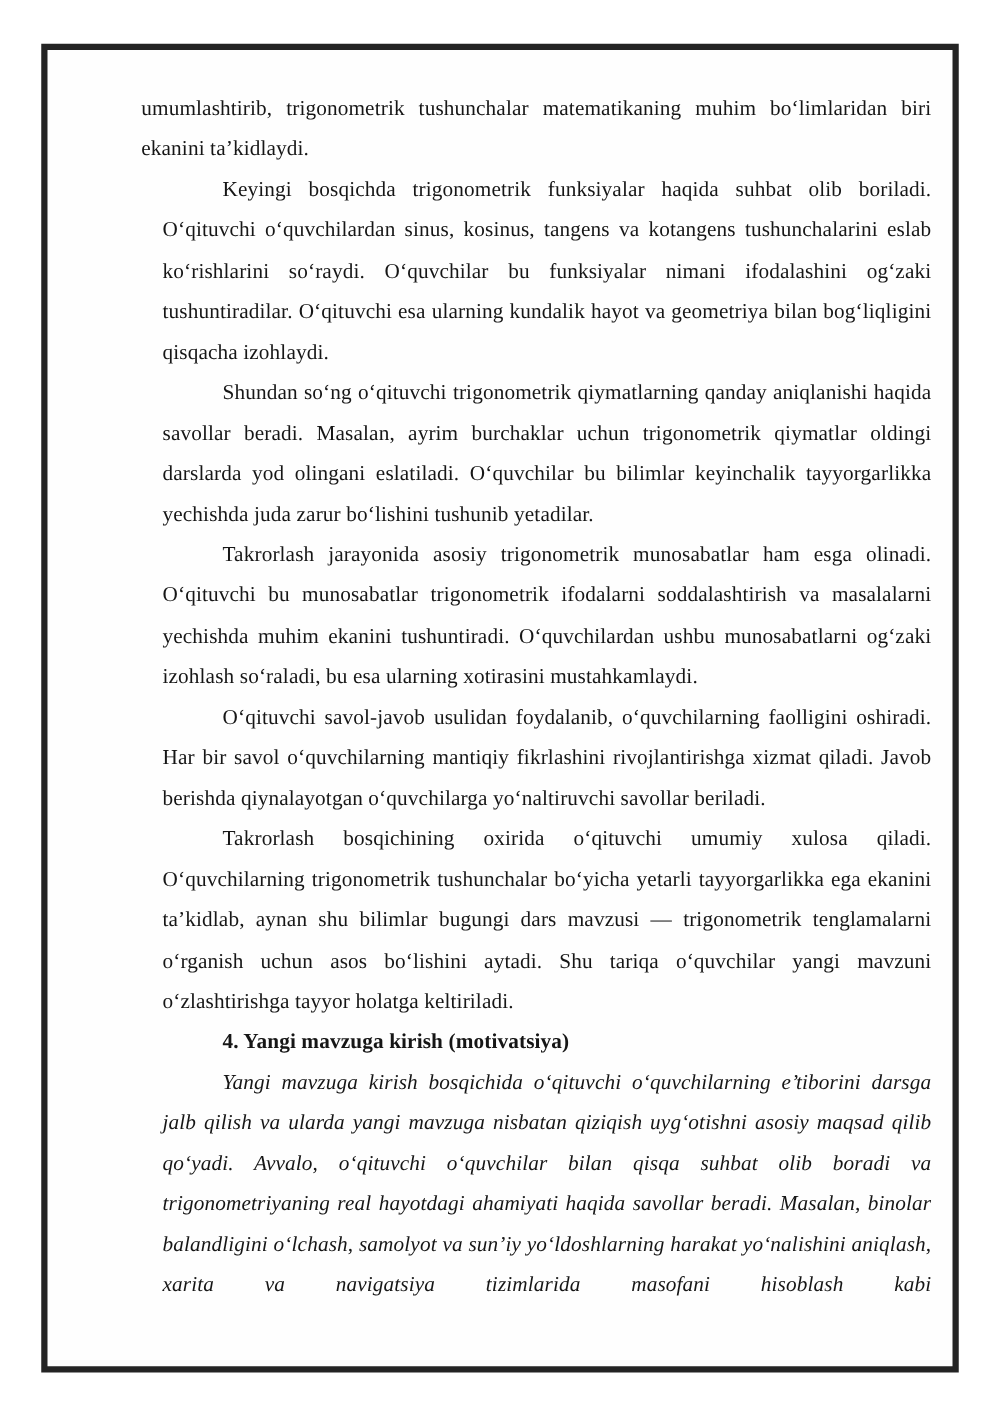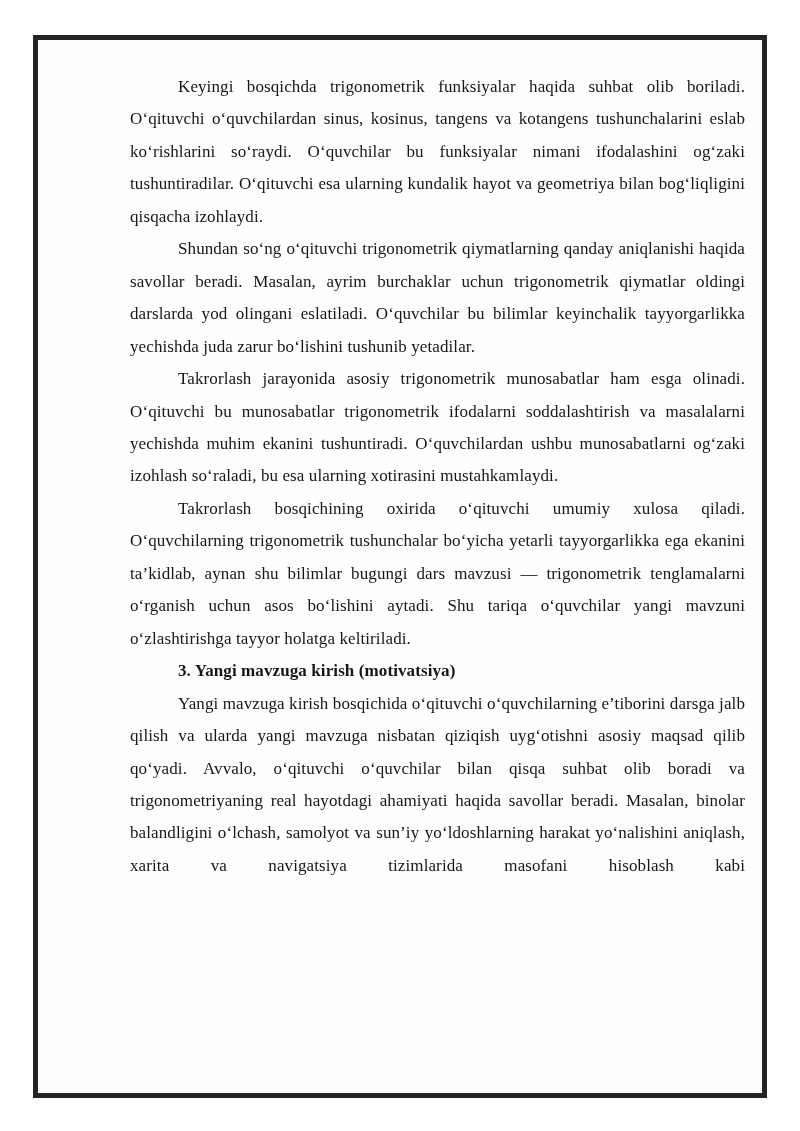--- a/index.html
+++ b/index.html
@@ -35,27 +35,29 @@
     letter-spacing: 0.1px;
   }
   .para {
     margin: 0;
     padding: 0;
     text-align: justify;
     hyphens: none;
   }
   .para.indent { text-indent: 48px; margin-left: 17px; }
   .para.bold   { font-weight: bold; }
-  .para.jlast  { text-align-last: justify; }
+  .para.jlast  { text-align-last: justify; font-style: italic; }
 </style>
 </head>
 <body>
 
 <div class="page-frame"></div>
 
 <div class="text-block">
+    <p class="para">umumlashtirib, trigonometrik tushunchalar matematikaning muhim bo‘limlaridan biri ekanini ta’kidlaydi.</p>
     <p class="para indent">Keyingi bosqichda trigonometrik funksiyalar haqida suhbat olib boriladi. O‘qituvchi o‘quvchilardan sinus, kosinus, tangens va kotangens tushunchalarini eslab ko‘rishlarini so‘raydi. O‘quvchilar bu funksiyalar nimani ifodalashini og‘zaki tushuntiradilar. O‘qituvchi esa ularning kundalik hayot va geometriya bilan bog‘liqligini qisqacha izohlaydi.</p>
     <p class="para indent">Shundan so‘ng o‘qituvchi trigonometrik qiymatlarning qanday aniqlanishi haqida savollar beradi. Masalan, ayrim burchaklar uchun trigonometrik qiymatlar oldingi darslarda yod olingani eslatiladi. O‘quvchilar bu bilimlar keyinchalik tayyorgarlikka yechishda juda zarur bo‘lishini tushunib yetadilar.</p>
     <p class="para indent">Takrorlash jarayonida asosiy trigonometrik munosabatlar ham esga olinadi. O‘qituvchi bu munosabatlar trigonometrik ifodalarni soddalashtirish va masalalarni yechishda muhim ekanini tushuntiradi. O‘quvchilardan ushbu munosabatlarni og‘zaki izohlash so‘raladi, bu esa ularning xotirasini mustahkamlaydi.</p>
+    <p class="para indent">O‘qituvchi savol-javob usulidan foydalanib, o‘quvchilarning faolligini oshiradi. Har bir savol o‘quvchilarning mantiqiy fikrlashini rivojlantirishga xizmat qiladi. Javob berishda qiynalayotgan o‘quvchilarga yo‘naltiruvchi savollar beriladi.</p>
     <p class="para indent">Takrorlash bosqichining oxirida o‘qituvchi umumiy xulosa qiladi. O‘quvchilarning trigonometrik tushunchalar bo‘yicha yetarli tayyorgarlikka ega ekanini ta’kidlab, aynan shu bilimlar bugungi dars mavzusi — trigonometrik tenglamalarni o‘rganish uchun asos bo‘lishini aytadi. Shu tariqa o‘quvchilar yangi mavzuni o‘zlashtirishga tayyor holatga keltiriladi.</p>
-    <p class="para indent bold">3. Yangi mavzuga kirish (motivatsiya)</p>
+    <p class="para indent bold">4. Yangi mavzuga kirish (motivatsiya)</p>
     <p class="para indent jlast">Yangi mavzuga kirish bosqichida o‘qituvchi o‘quvchilarning e’tiborini darsga jalb qilish va ularda yangi mavzuga nisbatan qiziqish uyg‘otishni asosiy maqsad qilib qo‘yadi. Avvalo, o‘qituvchi o‘quvchilar bilan qisqa suhbat olib boradi va trigonometriyaning real hayotdagi ahamiyati haqida savollar beradi. Masalan, binolar balandligini o‘lchash, samolyot va sun’iy yo‘ldoshlarning harakat yo‘nalishini aniqlash, xarita va navigatsiya tizimlarida masofani hisoblash kabi</p>
   </div>
 
 </body></html>

